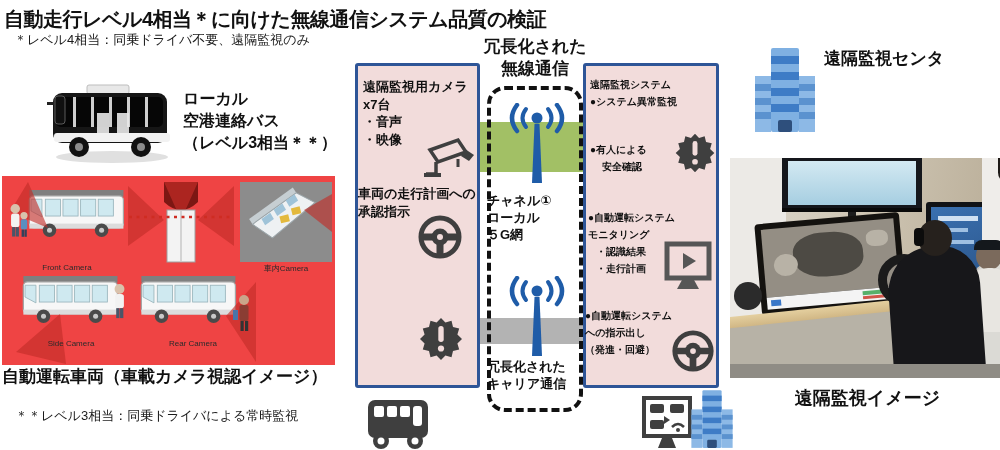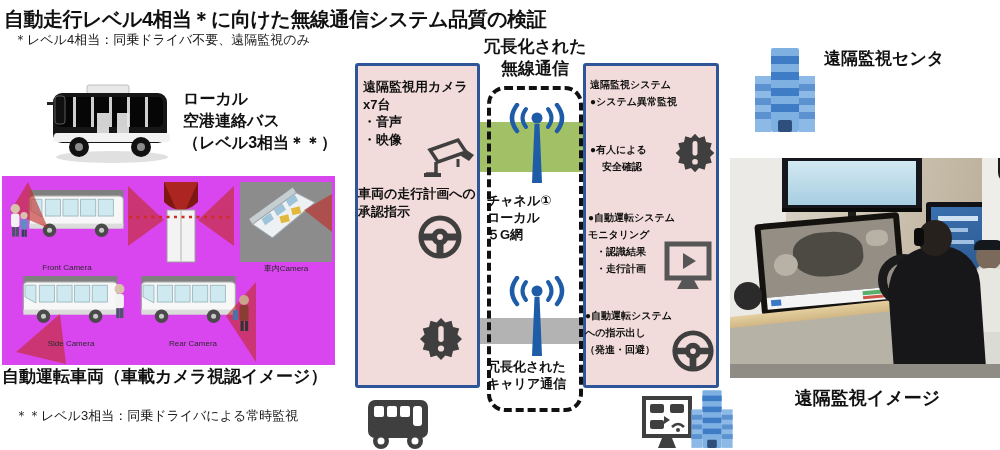--- a/index.html
+++ b/index.html
@@ -7,21 +7,21 @@
   .stage {
     position:relative; width:1000px; height:450px; background:#ffffff;
     font-family:"Liberation Sans","DejaVu Sans",sans-serif; color:#111; overflow:hidden;
   }
   .abs { position:absolute; }
   .title { left:4px; top:6px; font-size:20px; font-weight:700; letter-spacing:-0.5px; white-space:nowrap; }
   .fn1 { left:14px; top:31px; font-size:13px; color:#1a1a1a; white-space:nowrap; }
   .fn2 { left:15px; top:407px; font-size:13px; color:#1a1a1a; white-space:nowrap; }
   .redundant { left:455px; top:36px; width:160px; text-align:center; font-size:17px; font-weight:700; line-height:22px; z-index:5; }
   .bus-caption { left:183px; top:88px; font-size:16px; font-weight:700; line-height:22px; }
-  .montage { left:2px; top:176px; width:333px; height:189px; background:#d946ef; overflow:hidden; }
+  .montage { left:2px; top:176px; width:333px; height:189px; background:#ef4444; overflow:hidden; }
   .montage-label { position:absolute; text-align:center; font-size:8px; color:#2b2b2b; white-space:nowrap; }
   .montage-caption { left:2px; top:365px; font-size:17px; font-weight:700; white-space:nowrap; }
   .pink-box { position:absolute; background:#f2dcdb; border:3px solid #2e5597; border-radius:3px; z-index:2; }
   #vehicle-box { left:355px; top:63px; width:125px; height:325px; }
   #monitor-box { left:583px; top:63px; width:136px; height:325px; }
   .band { position:absolute; z-index:1; }
   .band-green { left:478px; top:122px; width:108px; height:50px; background:#a2c065; }
   .band-gray  { left:478px; top:318px; width:108px; height:26px; background:#b3b3b3; }
   .dashed-box { position:absolute; left:487px; top:86px; width:96px; height:326px; border:4px dashed #111;
                 border-radius:18px; z-index:3; background:transparent; }

